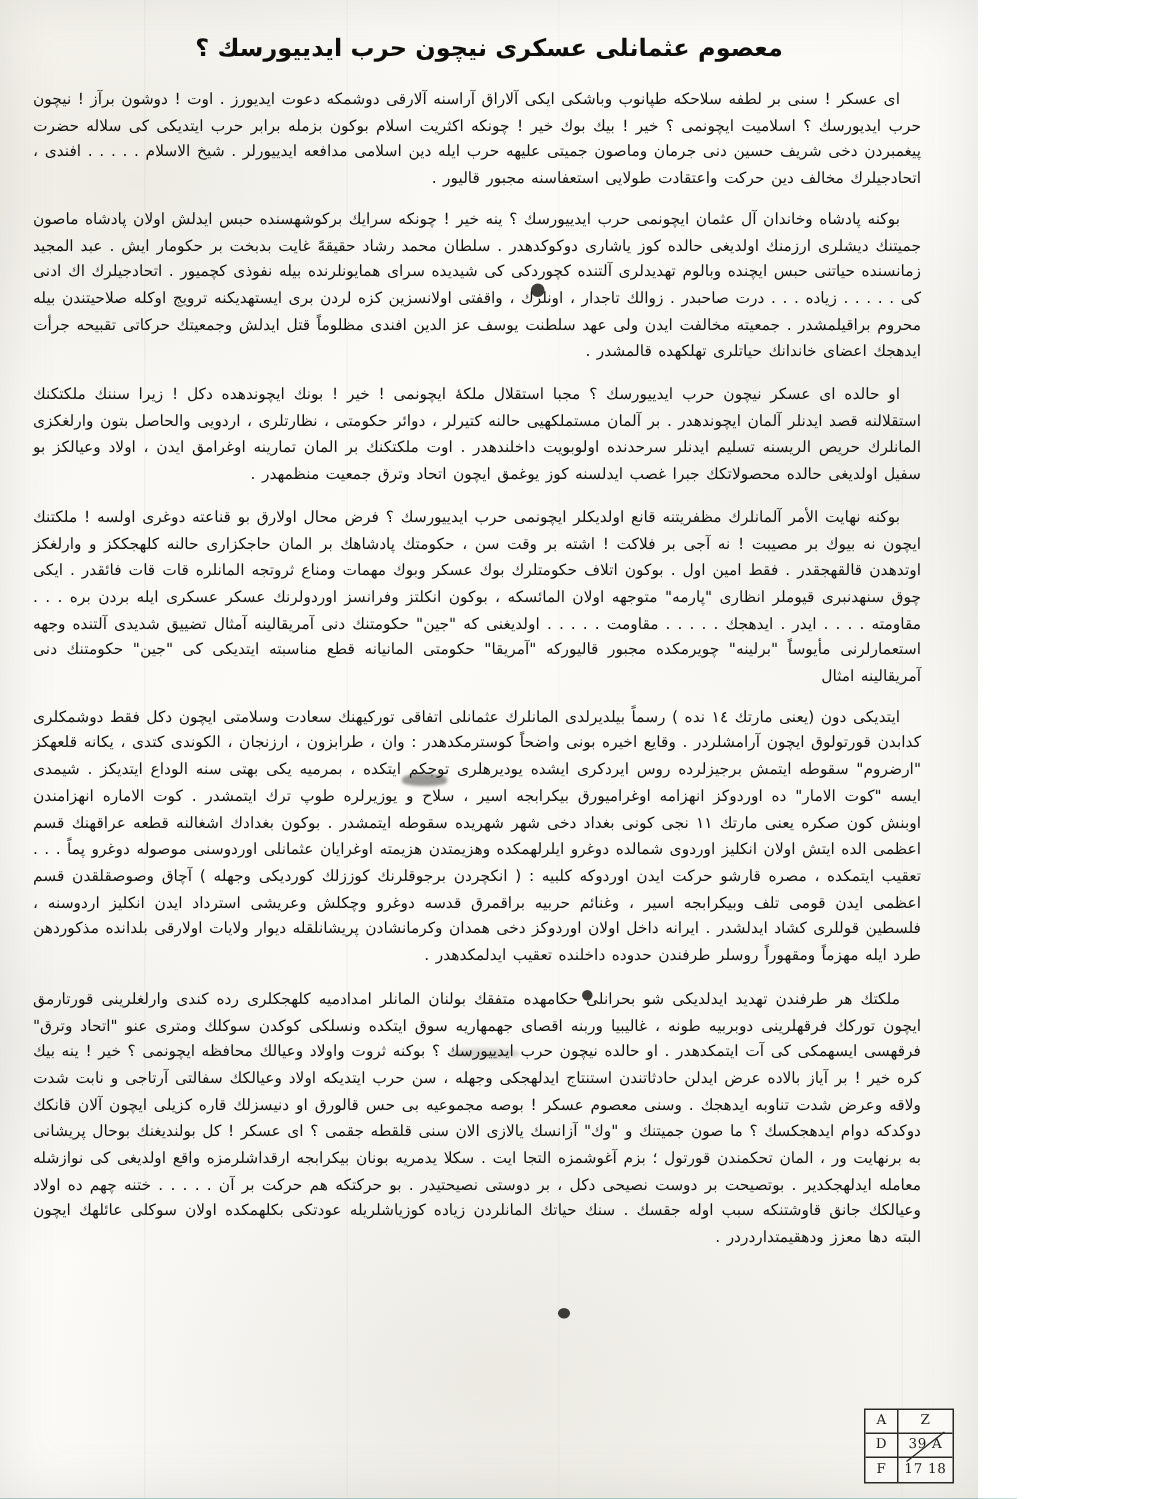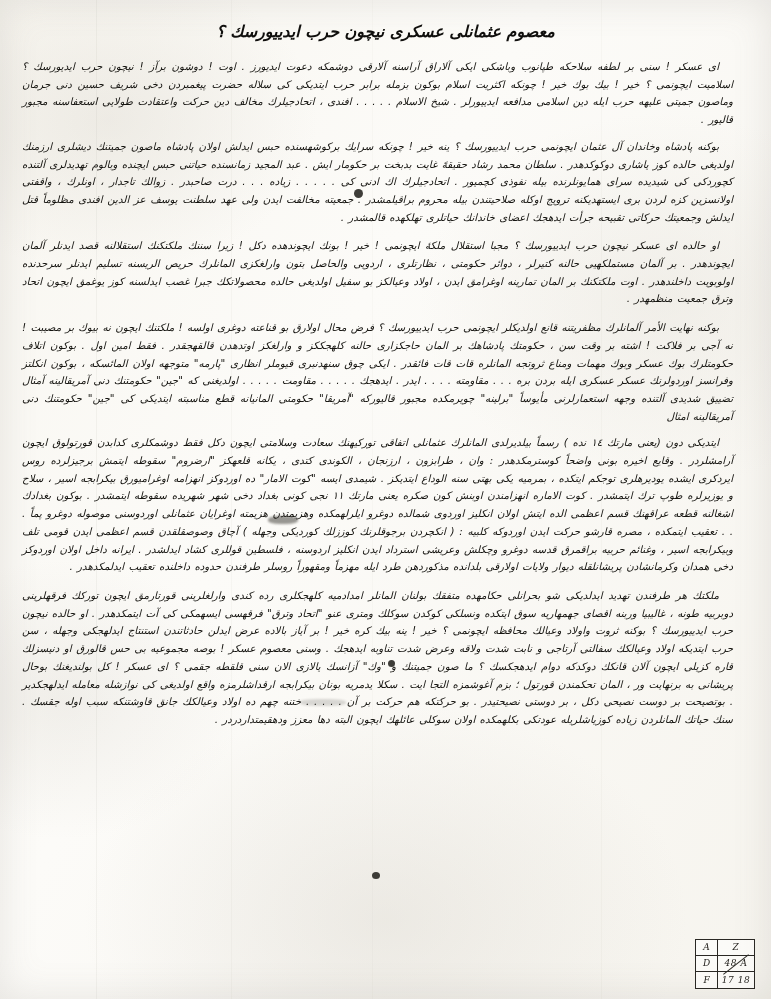--- a/index.html
+++ b/index.html
@@ -5,25 +5,24 @@
   html, body {
     margin: 0;
     padding: 0;
     background: #ffffff;
   }
   body {
     font-family: "DejaVu Sans", sans-serif;
   }
   .page {
     position: relative;
-    width: 771px;
+    width: 652px;
     height: 999px;
     background: #0f766e;
     overflow: hidden;
-    font-style: italic;
   }
   
   .paper-tint {
     position: absolute;
     inset: 0;
     background:
       radial-gradient(ellipse 300px 220px at 14% 12%, rgba(210,205,195,0.30), rgba(255,255,255,0) 70%),
       radial-gradient(ellipse 340px 260px at 86% 30%, rgba(214,209,198,0.26), rgba(255,255,255,0) 72%),
       radial-gradient(ellipse 420px 300px at 50% 92%, rgba(205,200,190,0.30), rgba(255,255,255,0) 72%),
       radial-gradient(ellipse 260px 200px at 8% 70%, rgba(200,195,185,0.22), rgba(255,255,255,0) 70%),
@@ -163,17 +162,17 @@
   <div class="blot" style="left:372px; top:872px; width:8px; height:7px;"></div>
   <div class="smudge" style="left:268px; top:516px; width:30px; height:8px;"></div>
   <div class="smudge" style="left:300px; top:699px; width:46px; height:7px; opacity:.35;"></div>
 
   <div class="edge-shadow"></div>
 
   <div class="stamp-box">
     <div>A</div>
     <div class="stamp-val">Z</div>
     <div>D</div>
-    <div class="stamp-val diag-slash">48 A</div>
+    <div class="stamp-val diag-slash">39 A</div>
     <div>F</div>
     <div class="stamp-val">17 18</div>
   </div>
 </div>
 
 </body></html>

